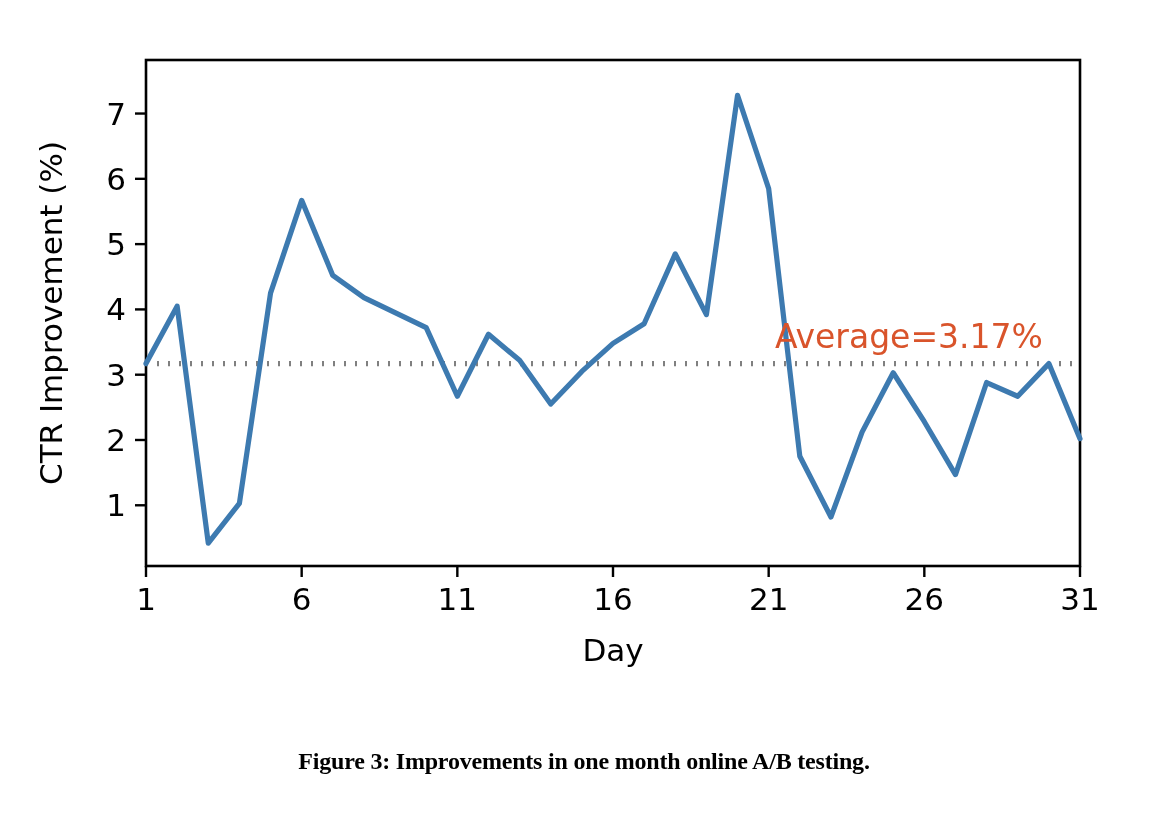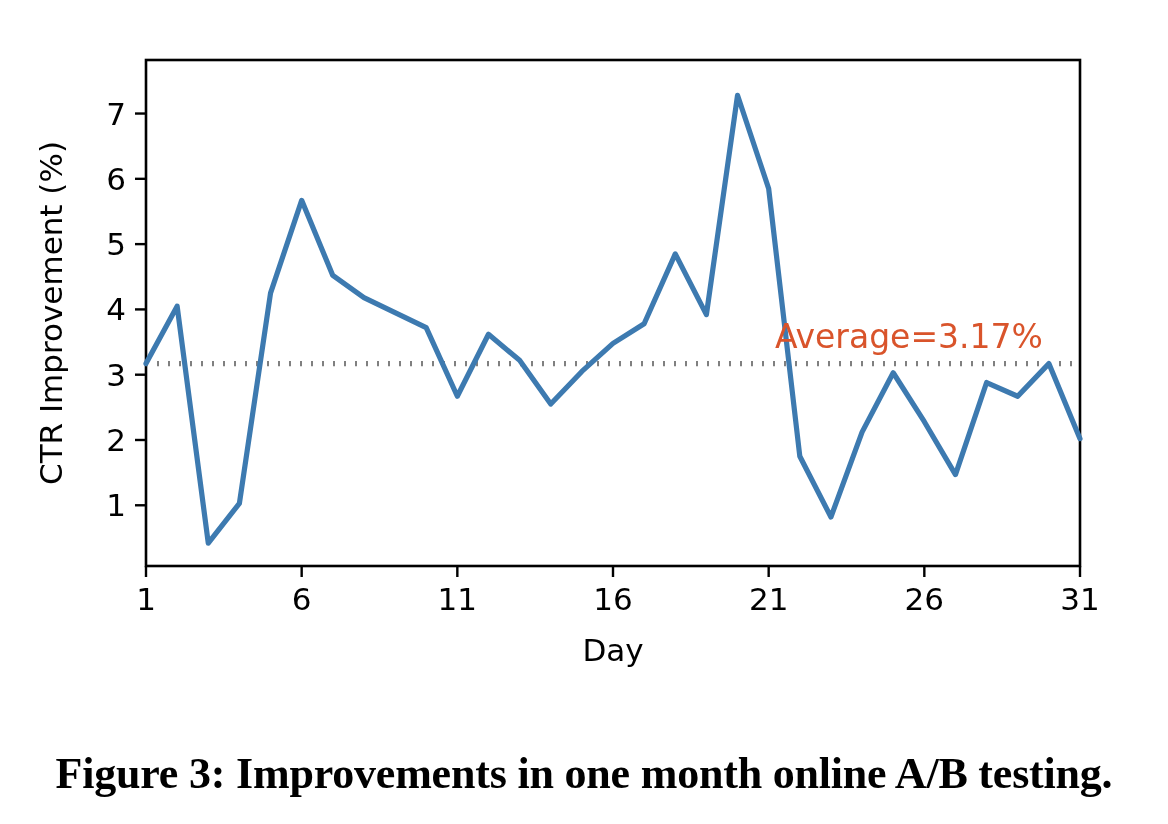--- a/index.html
+++ b/index.html
@@ -62,21 +62,21 @@
     font-size: 33px;
   }
   #caption {
     position: absolute;
     left: 0;
     top: 748px;
     width: 1168px;
     text-align: center;
     font-family: "Liberation Serif", "DejaVu Serif", serif;
     font-weight: bold;
-    font-size: 44px;
+    font-size: 24px;
     color: #000000;
     letter-spacing: -0.2px;
     white-space: nowrap;
   }
 </style>
 </head>
 <body>
 
 <div id="figure">
 

